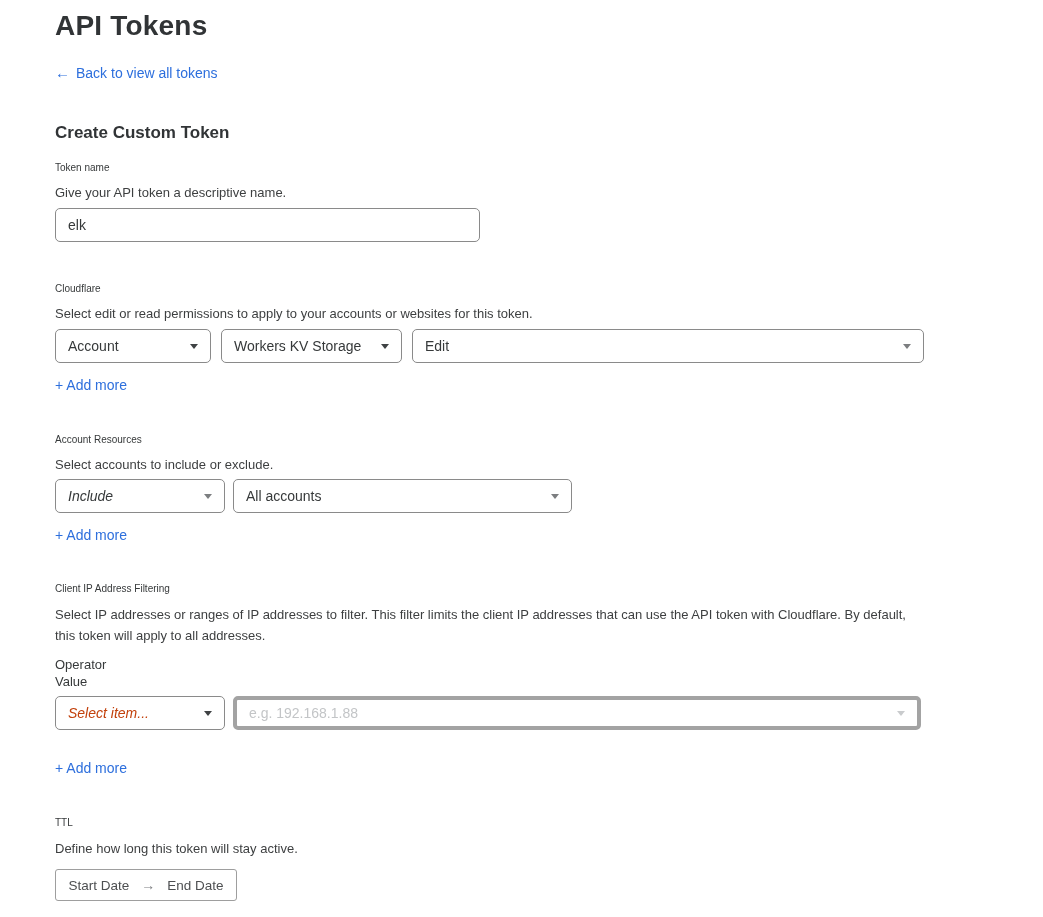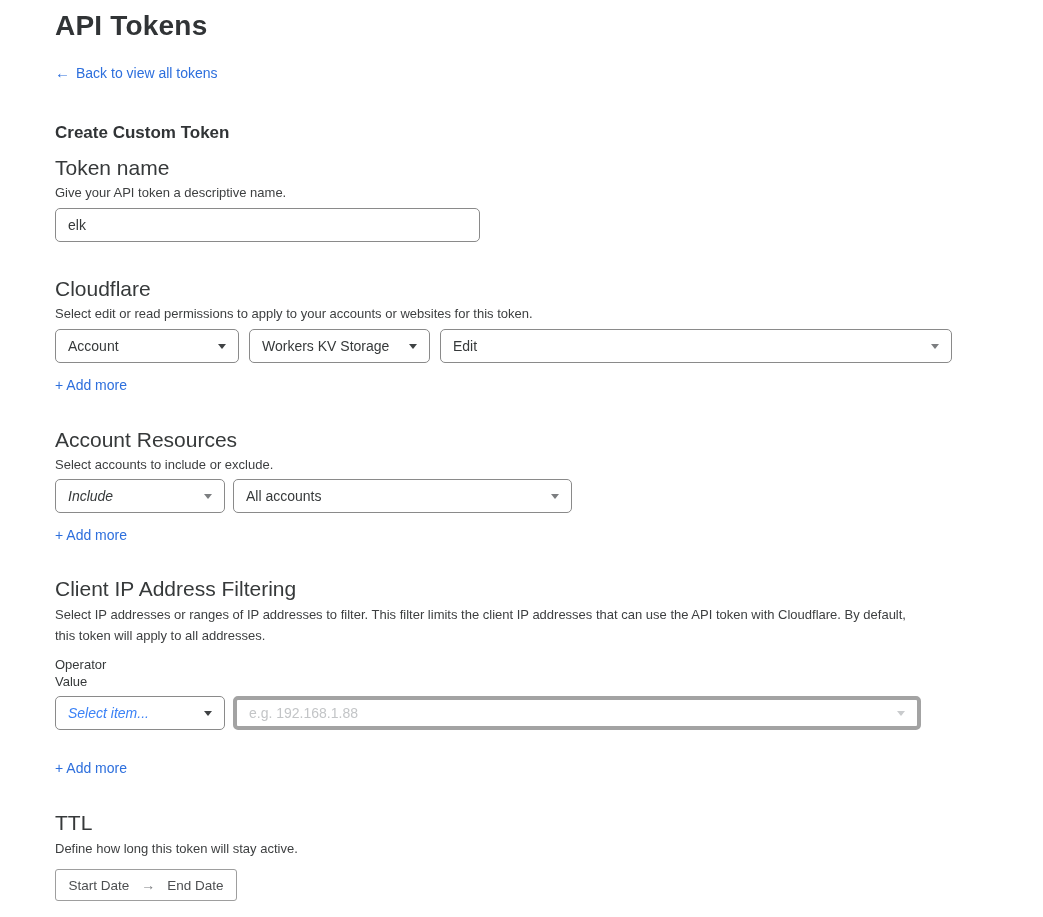--- a/index.html
+++ b/index.html
@@ -21,21 +21,21 @@
     margin-top: 20px; font-size: 14px; line-height: 18px;
     color: #2d6fdd; cursor: pointer; display: inline-flex; align-items: center; gap: 6px;
   }
   .back-link .arrow { font-size: 15px; }
 
   .section-heading {
     margin-top: 40px; font-size: 17px; line-height: 22px;
     font-weight: 700; color: #313436;
   }
 
-  .field-label { margin-top: 14px; font-size: 21px; line-height: 19px; color: #36393a; }
+  .field-label { margin-top: 14px; font-size: 10px; line-height: 19px; color: #36393a; }
   .field-label.gap-lg { margin-top: 36px; }
   .help-text { margin-top: 7px; font-size: 13px; line-height: 17px; color: #3d3f40; }
   .para {
     margin-top: 6px; font-size: 13px; line-height: 21px;
     color: #3d3f40; width: 856px;
   }
 
   .text-input {
     display: block; margin-top: 7px;
     width: 425px; height: 34px;
@@ -47,32 +47,32 @@
 
   .row { display: flex; align-items: center; margin-top: 7px; gap: 10px; }
   .row.tight { gap: 8px; margin-top: 6px; }
 
   .select {
     height: 34px; border: 1px solid #8a8a8a; border-radius: 5px;
     background: #fff; display: flex; align-items: center;
     padding: 0 12px; cursor: pointer;
   }
   .select .select-text { flex: 1; font-size: 14px; color: #36393a; white-space: nowrap; overflow: hidden; }
-  .select .select-text.muted { color: #3b82f6; }
+  .select .select-text.muted { color: #c2410c; }
 
   .caret {
     width: 0; height: 0; flex: none; margin-left: 8px;
     border-left: 4.5px solid transparent;
     border-right: 4.5px solid transparent;
     border-top: 5.5px solid #3f4244;
   }
   .caret.gray { border-top-color: #7c7e80; }
   .caret.light { border-top-color: #c9cbcd; }
 
-  .w156 { width: 184px; gap: 12px; } .w181 { width: 181px; } .w512 { width: 512px; }
+  .w156 { width: 156px; gap: 12px; } .w181 { width: 181px; } .w512 { width: 512px; }
   .w170 { width: 170px; font-style: italic; } .w339 { width: 339px; } .w688 { width: 688px; }
 
   .combo-disabled {
     height: 34px; border: 4px solid #a3a3a3; border-radius: 5px;
     background: #fff; display: flex; align-items: center; padding: 0 12px;
   }
   .combo-disabled .placeholder { flex: 1; font-size: 14px; color: #c3c5c7; }
 
   .add-more {
     margin-top: 13px; font-size: 14px; line-height: 18px;

